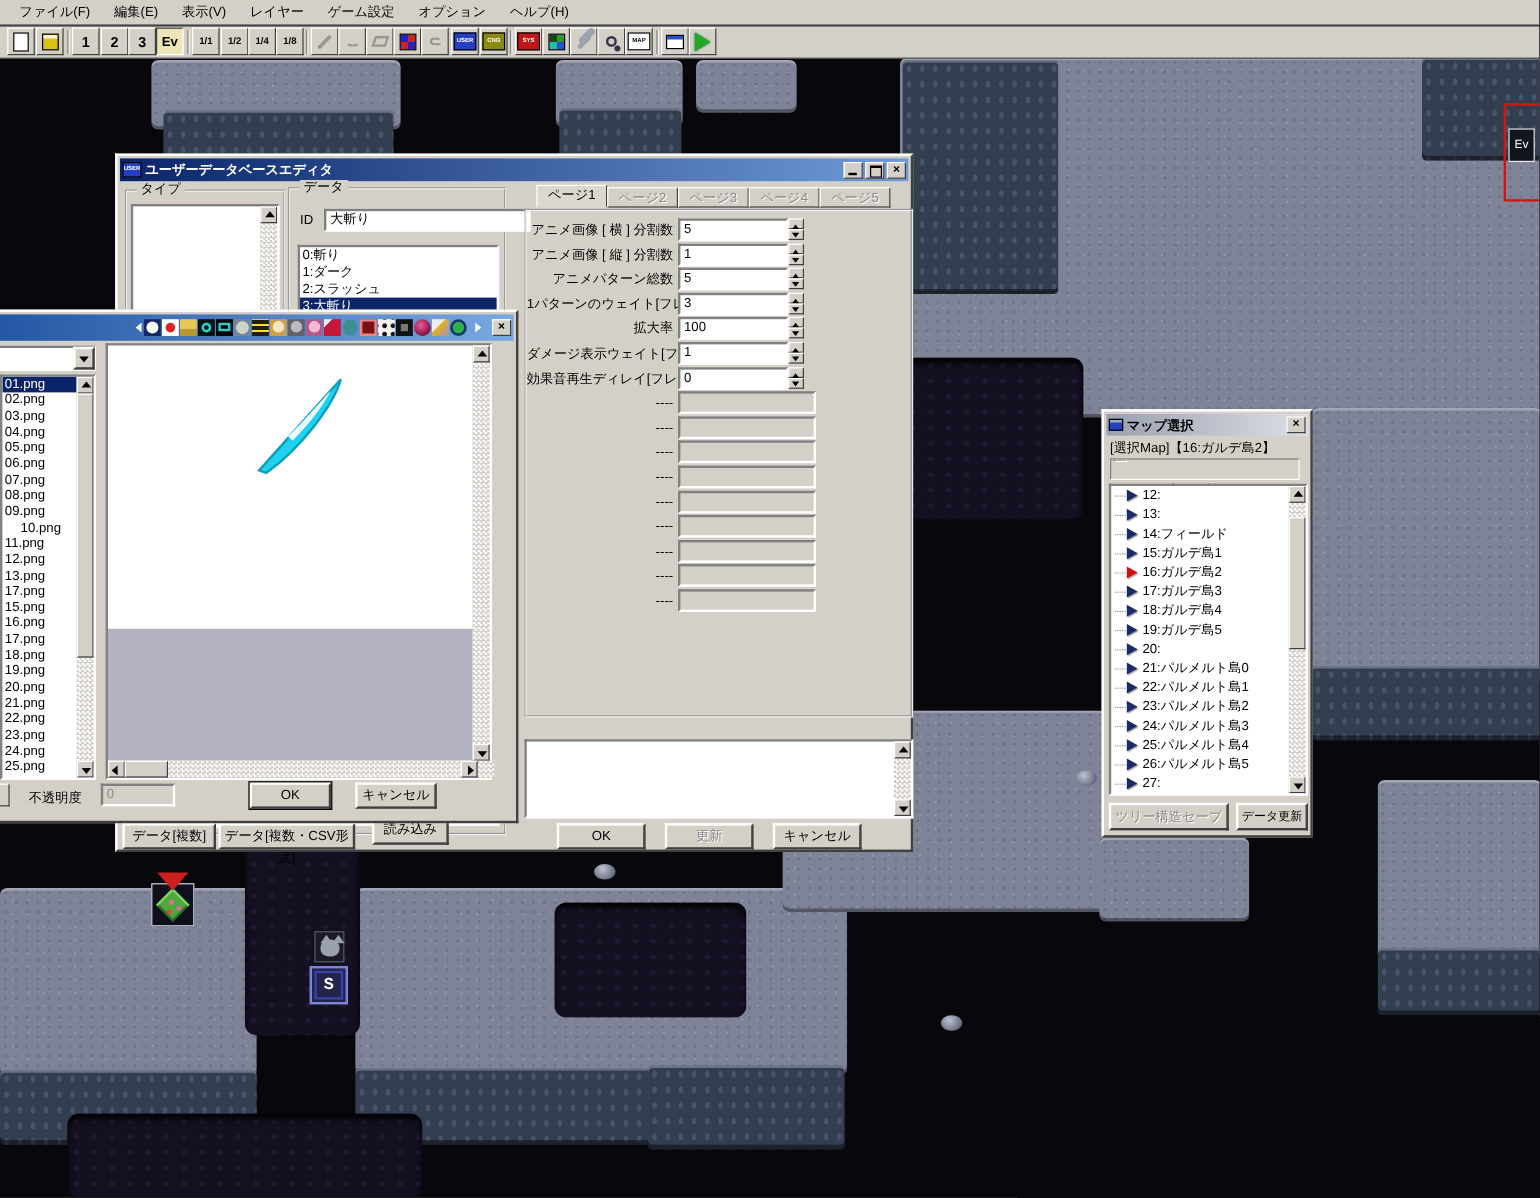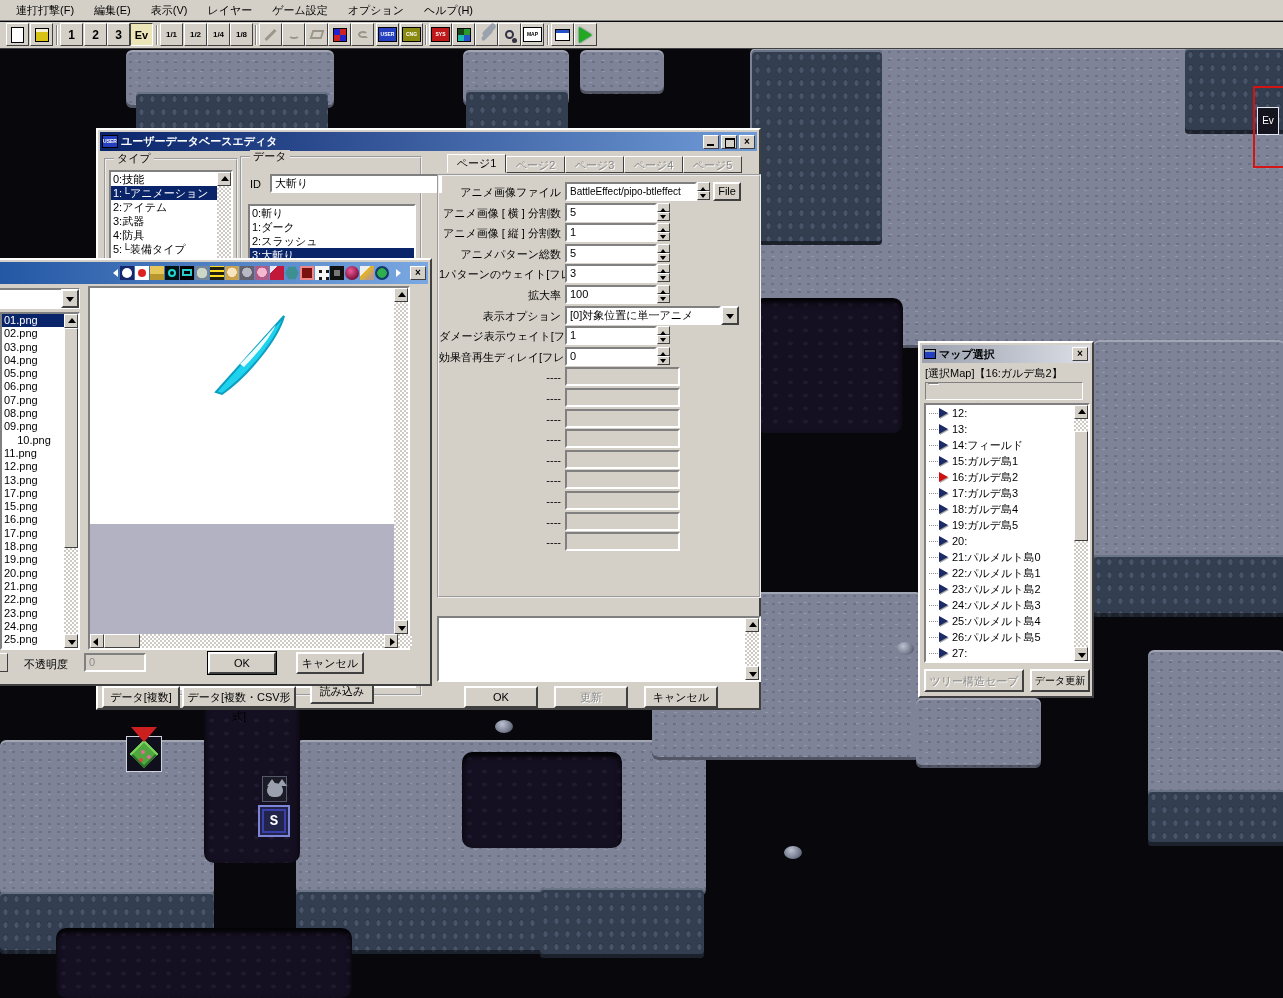--- a/index.html
+++ b/index.html
@@ -187,21 +187,21 @@
                 font-weight:bold;font-size:14px;text-align:center;line-height:20px;
                 font-family:'Liberation Mono','DejaVu Sans Mono',monospace;">S</div>
   </div>
 
   <div class="red-sel" style="left:1253px;top:86px;width:34px;height:82px;"></div>
   <div class="ev-box" style="left:1257px;top:107px;width:22px;height:28px;line-height:26px;">Ev</div>
 
   <div class="menubar">
     <div style="display:flex;">
 
-    <span>連打打撃(F)</span>
+    <span>ファイル(F)</span>
         <span>編集(E)</span>
         <span>表示(V)</span>
         <span>レイヤー</span>
         <span>ゲーム設定</span>
         <span>オプション</span>
         <span>ヘルプ(H)</span>
       </div>
   </div>
 
   <div class="toolbar">
@@ -293,30 +293,20 @@
       <span class="wbtns">
         <span class="wbtn min"></span>
         <span class="wbtn max"></span>
         <span class="wbtn">×</span>
       </span>
     </div>
 
     <div class="abs groupbox" style="left:6px;top:28px;width:134px;height:538px;">
       <span class="glabel">タイプ</span>
       <div class="abs sunken list" style="left:3px;top:10px;width:124px;height:520px;">
-        <div style="margin-right:14px;">
-
-        <div class="li">0:技能</div>
-            <div class="li selected">1:└アニメーション</div>
-            <div class="li">2:アイテム</div>
-            <div class="li">3:武器</div>
-            <div class="li">4:防具</div>
-            <div class="li">5:└装備タイプ</div>
-            <div class="li">6:戦闘コマンド</div>
-          </div>
         <div class="sb" style="right:0;top:0;width:14px;height:100%;">
           <span class="sbb up" style="top:0;right:0;"></span>
           <span class="sbb dn" style="bottom:0;right:0;"></span>
         </div>
       </div>
     </div>
 
     <div class="abs groupbox" style="left:142px;top:26px;width:182px;height:540px;">
       <span class="glabel">データ</span>
       <span class="abs" style="left:8px;top:20px;">ID</span>
@@ -338,35 +328,20 @@
     <div class="tab active">ページ1</div>
         <div class="tab">ページ2</div>
         <div class="tab">ページ3</div>
         <div class="tab">ページ4</div>
         <div class="tab">ページ5</div>
       </div>
 
     <div class="abs groupbox" style="left:339px;top:44px;width:324px;height:424px;padding-top:6px;">
       <div>
 
-          <div class="frow">
-            <div class="flabel">アニメ画像ファイル</div>
-            <div class="fctl">
-              <span>
-                <span class="tbox" style="width:132px;font-size:10px;">BattleEffect/pipo-btleffect</span><span class="spin">
-                  <i class="up"></i>
-                  <i class="dn"></i>
-                </span>
-                <span class="btn" style="display:inline-block;width:28px;height:19px;line-height:15px;vertical-align:top;">File</span>
-              </span>
-              
-              
-              
-            </div>
-          </div>
 
           <div class="frow">
             <div class="flabel">アニメ画像 [ 横 ] 分割数</div>
             <div class="fctl">
               
               <span>
                 <span class="tbox" style="width:92px;">5</span><span class="spin">
                   <i class="up"></i>
                   <i class="dn"></i>
                 </span>
@@ -430,31 +405,20 @@
                 <span class="tbox" style="width:92px;">100</span><span class="spin">
                   <i class="up"></i>
                   <i class="dn"></i>
                 </span>
               </span>
               
               
             </div>
           </div>
 
-          <div class="frow">
-            <div class="flabel">表示オプション</div>
-            <div class="fctl">
-              
-              
-              <span>
-                <span class="tbox" style="width:156px;">[0]対象位置に単一アニメ</span><span class="dropbtn"></span>
-              </span>
-              
-            </div>
-          </div>
 
           <div class="frow">
             <div class="flabel">ダメージ表示ウェイト[フレーム]</div>
             <div class="fctl">
               
               <span>
                 <span class="tbox" style="width:92px;">1</span><span class="spin">
                   <i class="up"></i>
                   <i class="dn"></i>
                 </span>

